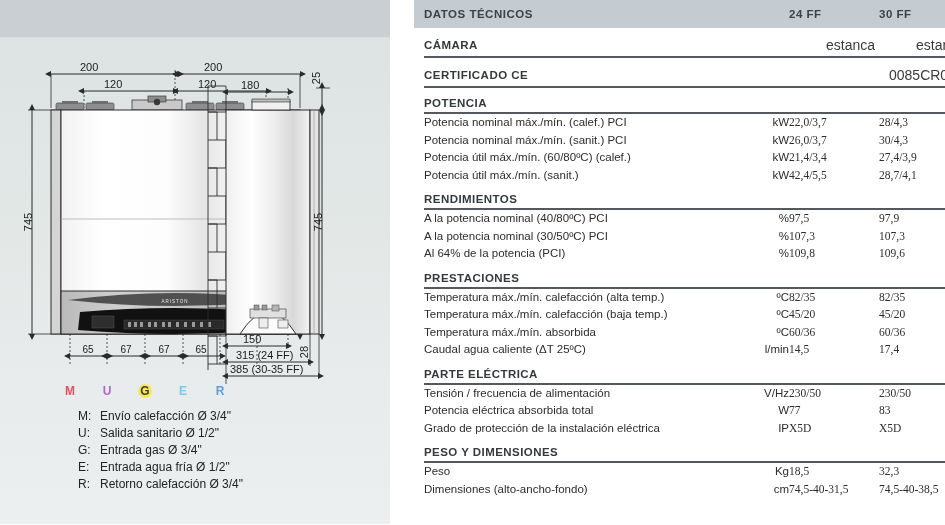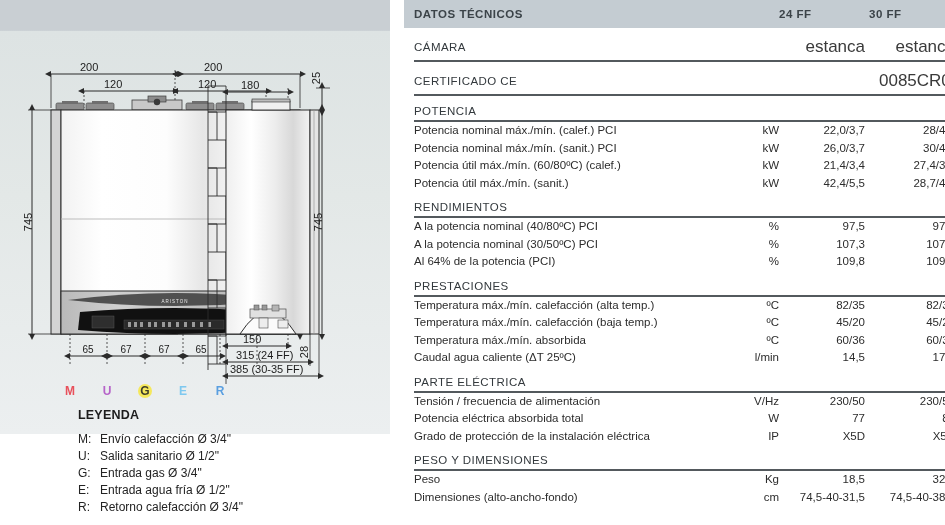--- a/index.html
+++ b/index.html
@@ -7,74 +7,74 @@
     width: 945px; height: 525px;
     font-family: "Liberation Sans", sans-serif;
     background: #ffffff;
     overflow: hidden;
   }
   #root { position: relative; width: 945px; height: 525px; display: flex; }
 
   
   #diagram-panel {
     position: relative;
-    width: 390px; height: 434px;
+    width: 390px; height: 524px;
     background: linear-gradient(180deg, #c9cfd3 0%, #c9cfd3 7%, #dde3e3 7.2%, #e3e8e7 45%, #eceff0 100%);
     flex: 0 0 390px;
   }
   #diagram-svg { position: absolute; left: 0; top: 0; }
 
   .legend-block { position: absolute; left: 78px; top: 408px; width: 300px; }
   .legend-title {
     font-size: 12.5px; font-weight: bold; color: #1d1d1d;
     letter-spacing: .2px; margin-bottom: 9px;
   }
   .legend-row { display: flex; font-size: 12px; color: #232323; line-height: 17px; }
   .legend-key { width: 22px; flex: 0 0 22px; }
   .legend-desc { flex: 1; }
 
   
   #table-panel {
     position: relative; width: 555px; height: 408px;
     background: #ffffff; flex: 0 0 555px;
-    padding: 0 2px 0 14px;
+    padding: 0 2px 0 24px;
   }
   .tbl { width: 100%; border-collapse: collapse; table-layout: fixed; }
   col.c-label { width: 295px; }
   col.c-unit  { width: 80px; }
   col.c-v1    { width: 90px; }
   col.c-v2    { width: 88px; }
 
   .hdr-row { background: #c4ccd2; height: 28px; }
   .hdr-row td {
     font-size: 11.5px; font-weight: bold; color: #3b4348;
     letter-spacing: .5px; vertical-align: middle;
   }
   .hdr-row td.t { padding-left: 10px; }
   .hdr-row td.v { padding-right: 4px; }
   .hdr-row td.v.last { padding-right: 2px; }
 
   tr.sect td {
-    font-size: 11.5px; font-weight: normal; color: #33393d;
+    font-size: 11.5px; font-weight: bold; color: #33393d;
     letter-spacing: .45px; padding: 9px 0 3px 10px;
   }
   tr.sect.with-val td.v {
     text-align: right; font-weight: normal; color: #3a3a3a;
-    font-size: 17px; letter-spacing: 0; padding-right: 4px;
+    font-size: 14px; letter-spacing: 0; padding-right: 4px;
   }
   tr.sect.with-val td.v.last { padding-right: 2px; }
   tr.rule td { padding: 0; }
   .rule-line { height: 2px; background: #53595d; margin: 0 2px 0 10px; }
 
   tr.data td {
     font-size: 11.5px; color: #2c2c2c; padding: 1px 0 1px 10px;
     line-height: 15.5px; white-space: nowrap;
   }
   tr.data td.u { padding-left: 10px; text-align: right; }
-  tr.data td.v { text-align: right; padding-right: 4px; padding-left: 0; }
+  tr.data td.v { text-align: left; padding-right: 4px; padding-left: 0; font-family: Liberation Serif, serif; }
   tr.data td.v.last { padding-right: 2px; }
 </style>
 </head>
 <body>
 
 <div id="root">
 
   <div id="diagram-panel">
     <svg id="diagram-svg" width="390" height="420" viewBox="0 0 390 420">
       <defs>
@@ -286,21 +286,20 @@
 
     <div id="muger" style="position:absolute;left:0;top:384px;width:390px;height:20px;">
         <span style="position: absolute; left: 63px; top: 0px; width: 14px; text-align: center; font-size: 12px; font-weight: bold; font-family: &quot;Liberation Sans&quot;, sans-serif; color: rgb(232, 80, 91);">M</span>
         <span style="position: absolute; left: 100px; top: 0px; width: 14px; text-align: center; font-size: 12px; font-weight: bold; font-family: &quot;Liberation Sans&quot;, sans-serif; color: rgb(182, 99, 201);">U</span>
         <span style="position: absolute; left: 138px; top: 0px; width: 14px; text-align: center; font-size: 12px; font-weight: bold; font-family: &quot;Liberation Sans&quot;, sans-serif; color: rgb(61, 61, 42); background: rgb(245, 232, 92); border-radius: 7px;">G</span>
         <span style="position: absolute; left: 176px; top: 0px; width: 14px; text-align: center; font-size: 12px; font-weight: bold; font-family: &quot;Liberation Sans&quot;, sans-serif; color: rgb(126, 200, 239);">E</span>
         <span style="position: absolute; left: 213px; top: 0px; width: 14px; text-align: center; font-size: 12px; font-weight: bold; font-family: &quot;Liberation Sans&quot;, sans-serif; color: rgb(90, 159, 224);">R</span>
       </div>
 
     <div class="legend-block">
-      <div class="legend-title">LEYENDA</div>
       <div class="legend-row">
         <span class="legend-key">M:</span>
         <span class="legend-desc">Envío calefacción Ø 3/4"</span>
       </div>
       <div class="legend-row">
         <span class="legend-key">U:</span>
         <span class="legend-desc">Salida sanitario Ø 1/2"</span>
       </div>
       <div class="legend-row">
         <span class="legend-key">G:</span>

